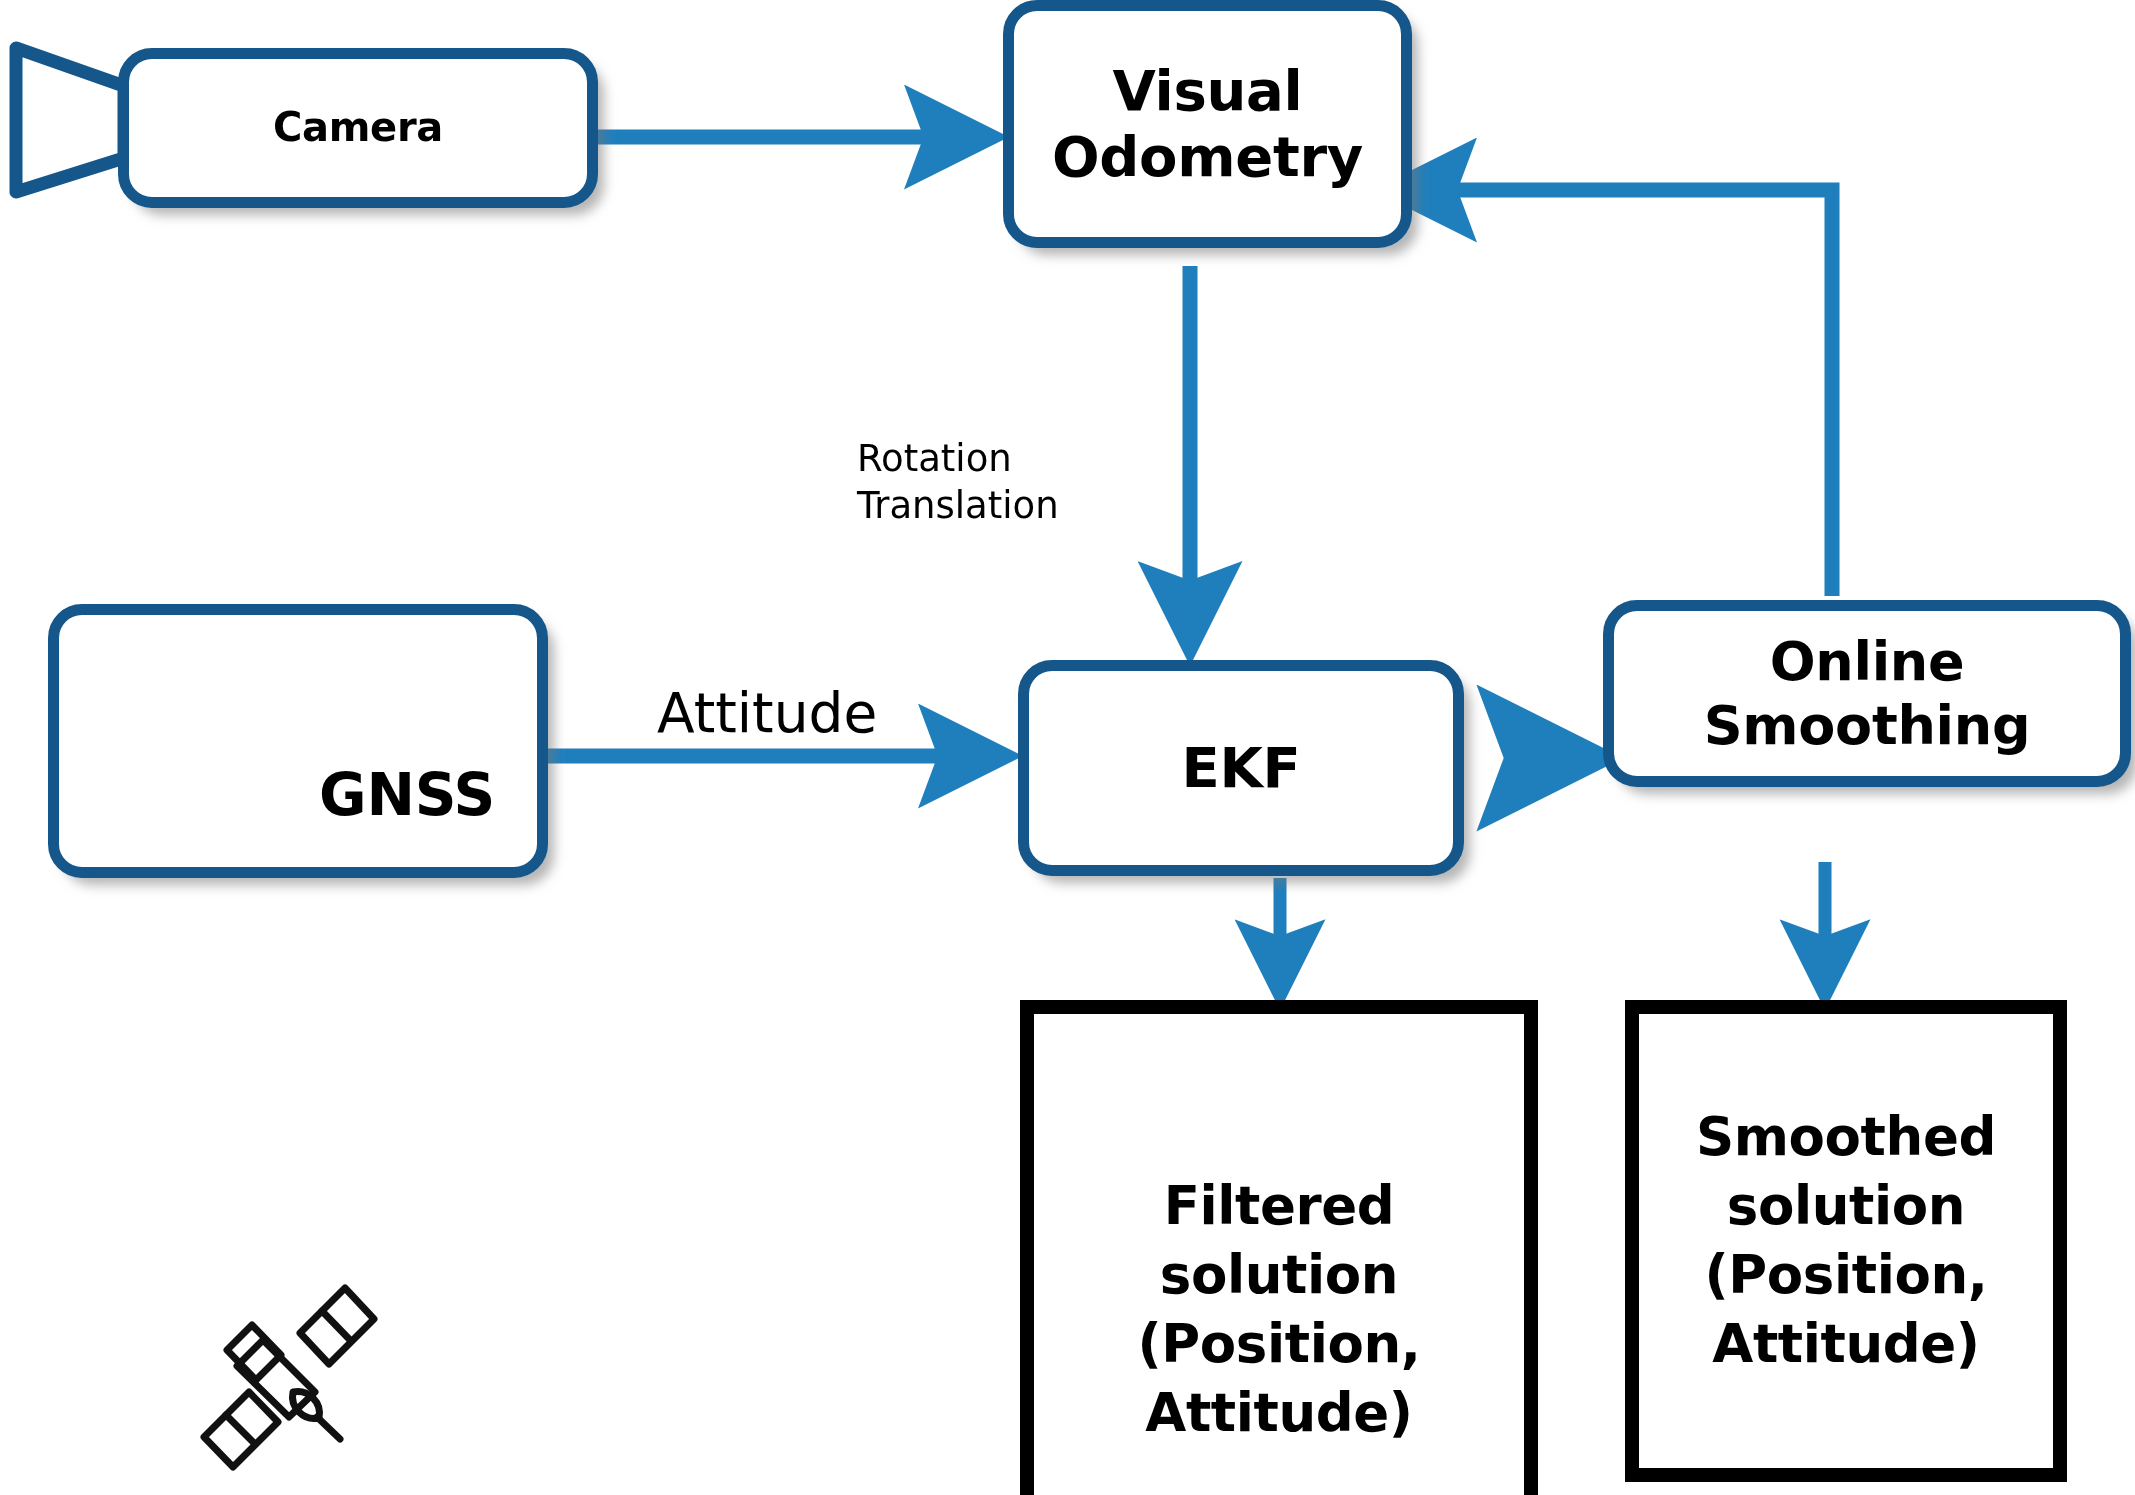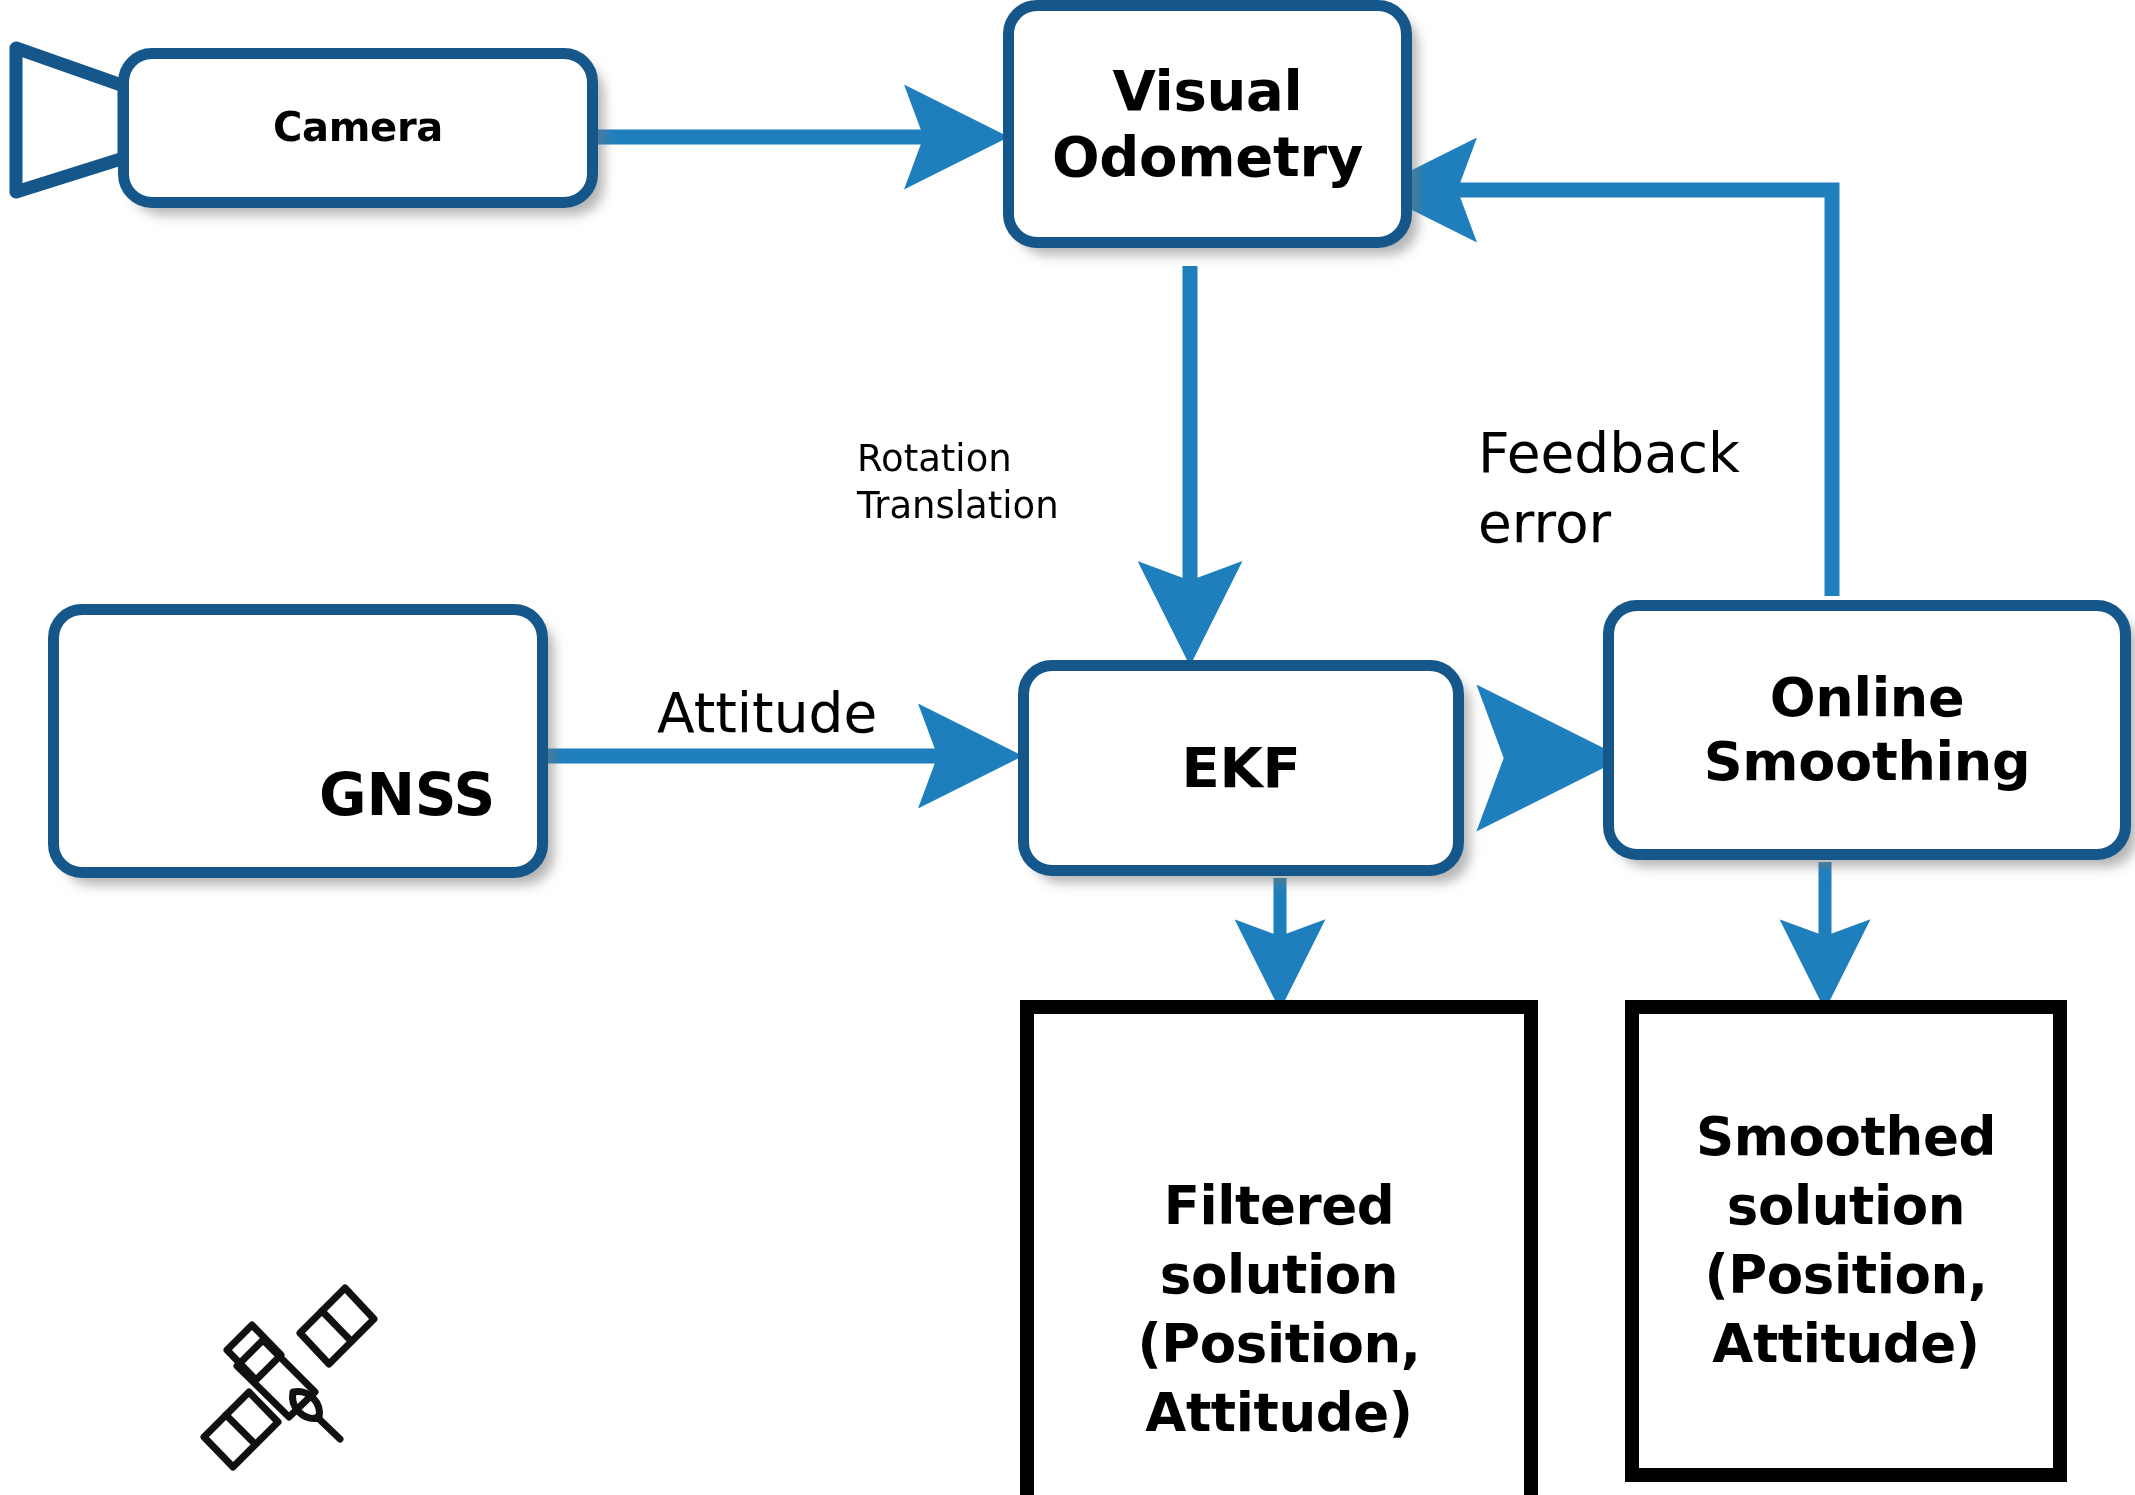--- a/index.html
+++ b/index.html
@@ -92,21 +92,21 @@
 
   #node-vo       { left: 1003px; top: 0;   width: 409px;  height: 248px;  }
   #node-vo .label       { font-size: 56px; }
 
   #node-gnss     { left: 48px;   top: 604px;  width: 500px;  height: 274px;  }
   #node-gnss .label     { font-size: 58px; position:absolute; right: 42px; bottom: 38px; }
 
   #node-ekf      { left: 1018px; top: 660px;  width: 446px;  height: 216px;  }
   #node-ekf .label      { font-size: 56px; }
 
-  #node-smooth   { left: 1603px; top: 600px;  width: 528px;  height: 260px;  }
+  #node-smooth   { left: 1603px; top: 600px;  width: 528px;  height: 187px;  }
   #node-smooth .label   { font-size: 54px; }
 
   #out-filtered  { left: 1020px; top: 1000px; width: 518px;  height: 620px;  }
   #out-filtered .label  { font-size: 53px; }
 
   #out-smoothed  { left: 1625px; top: 1000px; width: 442px;  height: 482px;  }
   #out-smoothed .label  { font-size: 53px; }
 
   #lbl-rot       { left: 857px;  top: 435px;  font-size: 37px; }
   #lbl-feedback  { left: 1478px; top: 418px;  font-size: 55px; }
@@ -191,17 +191,16 @@
   <div class="outbox" id="out-filtered">
     <span class="label multiline">Filtered<br>solution<br>(Position,<br>Attitude)</span>
   </div>
 
   <div class="outbox" id="out-smoothed">
     <span class="label multiline">Smoothed<br>solution<br>(Position,<br>Attitude)</span>
   </div>
 
   <div class="edge-label multiline" id="lbl-rot">Rotation<br>Translation</div>
 
-  <div class="edge-label multiline" id="lbl-feedback">Feedback<br>error</div>
 
   <div class="edge-label" id="lbl-position">Attitude</div>
 
 </div>
 
 </body></html>

